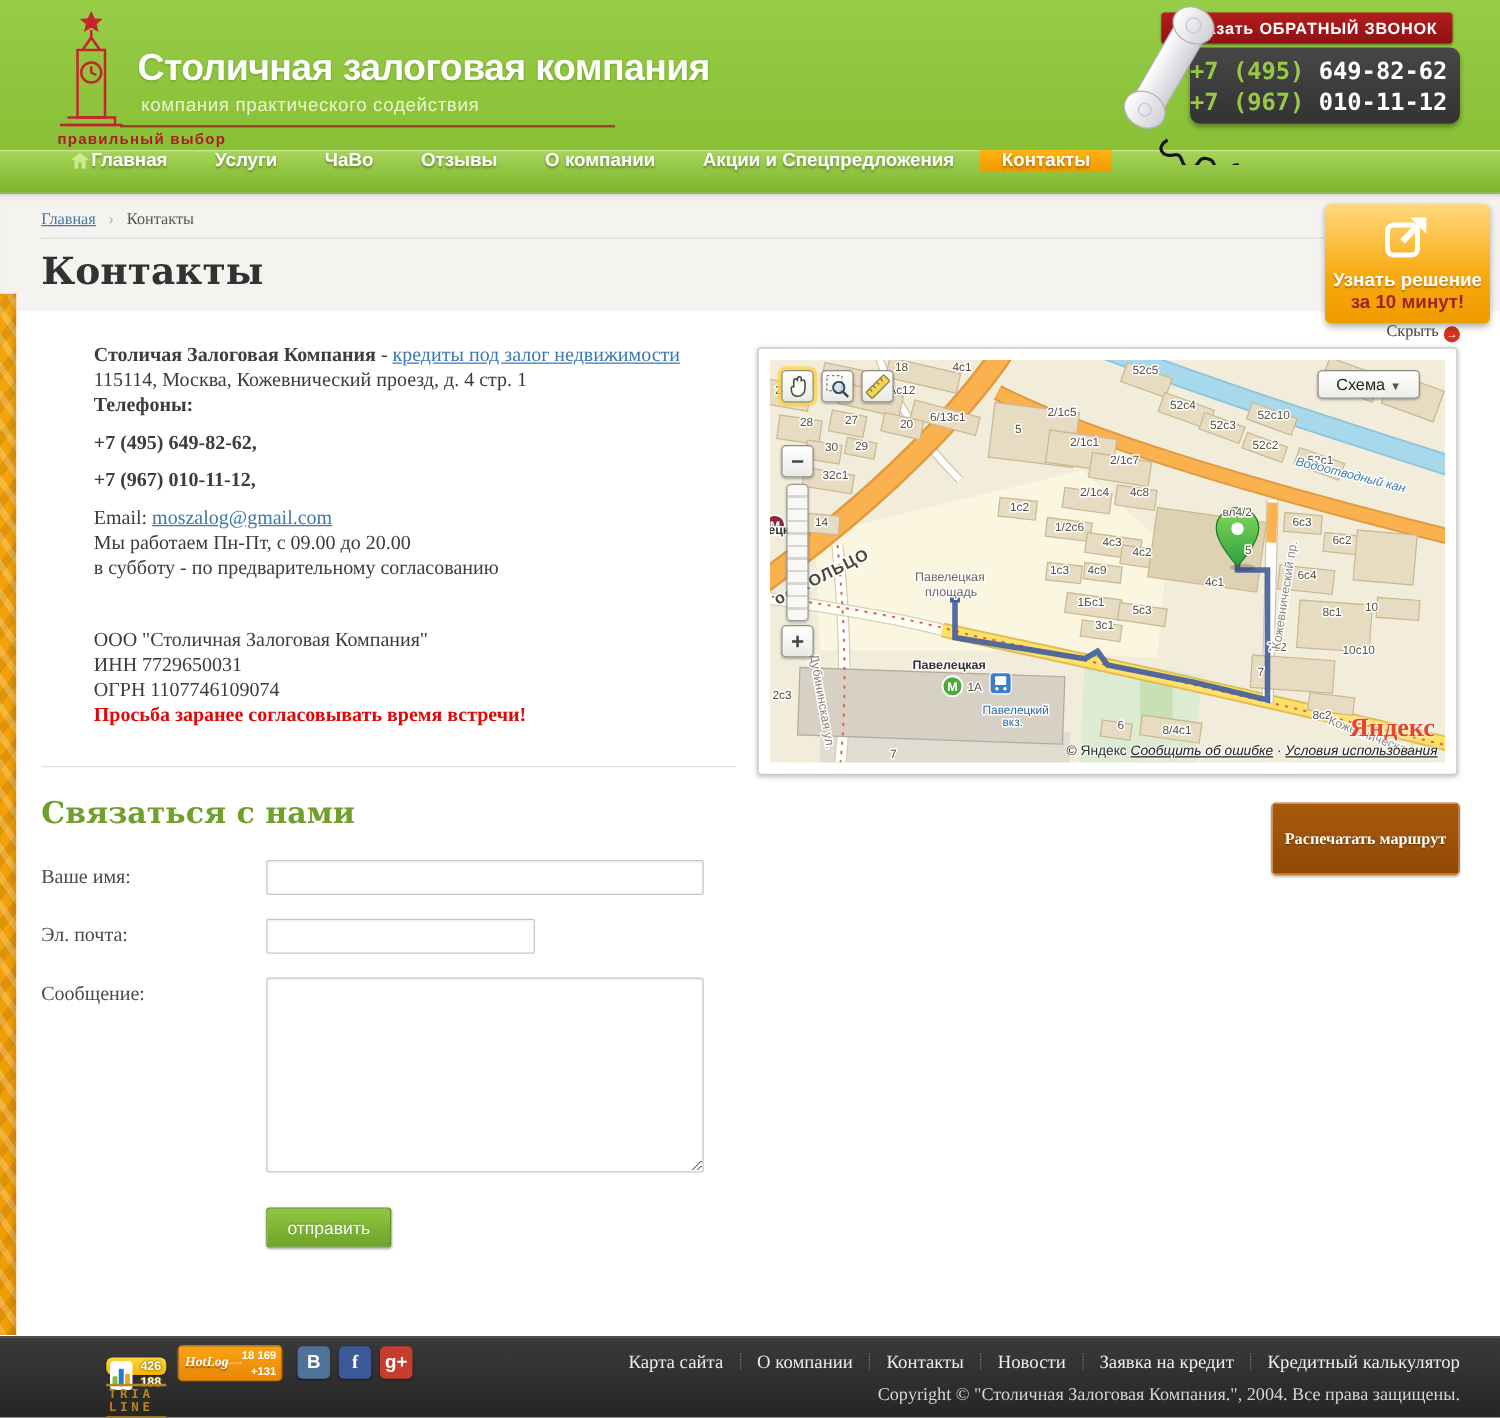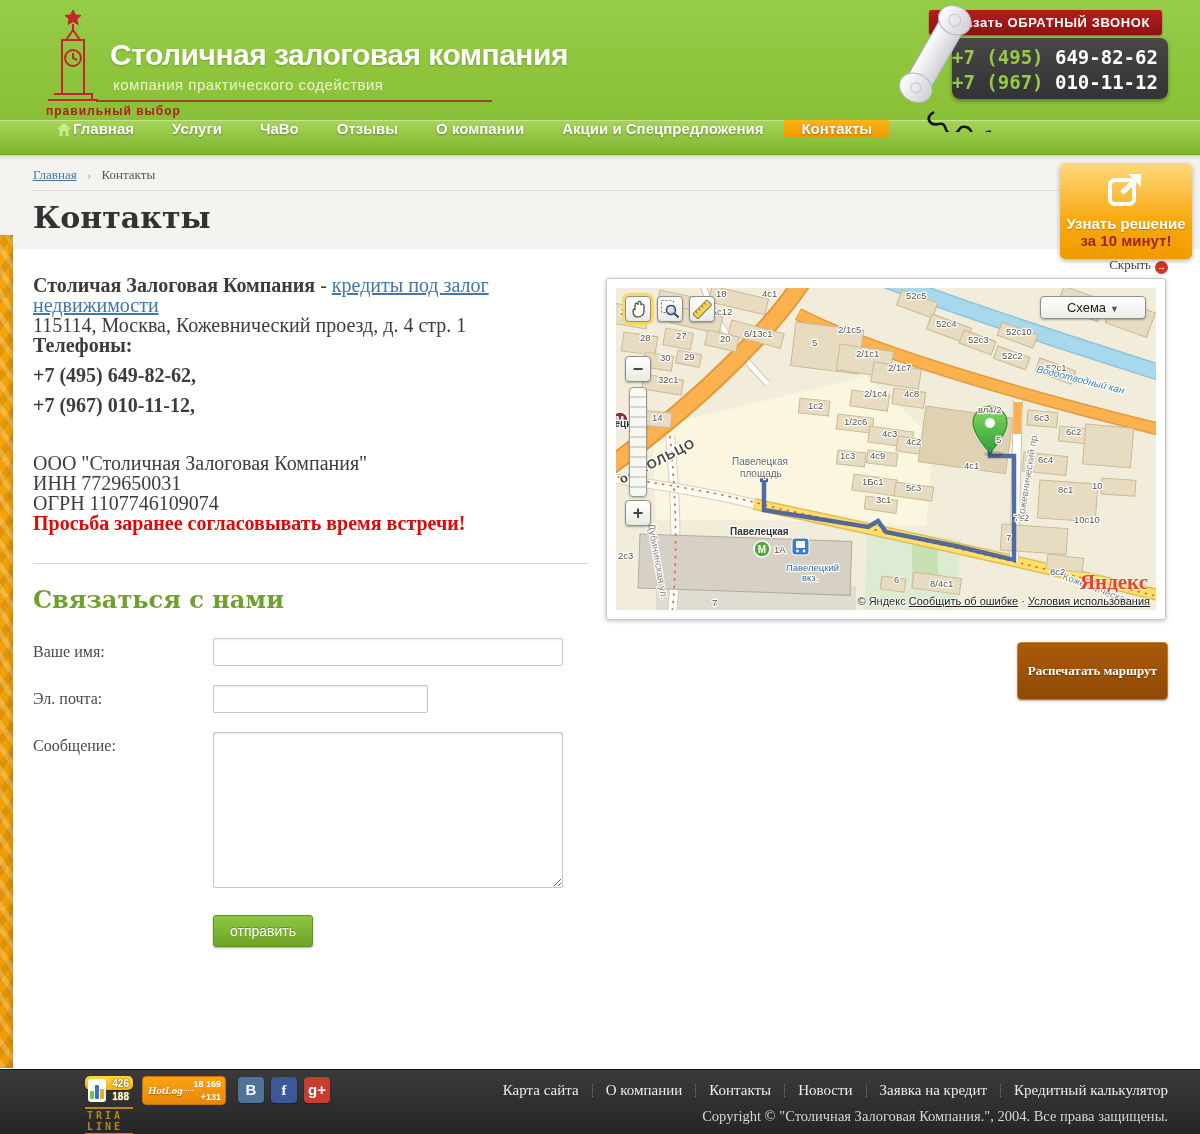--- a/index.html
+++ b/index.html
@@ -41,21 +41,21 @@
   
   .cta{position:absolute;right:8px;top:8px;width:132px;height:96px;border-radius:5px;text-align:center;
        background:linear-gradient(#ffd97e,#f7a90f 60%,#f09b00);box-shadow:0 2px 5px rgba(0,0,0,.3);
        padding-top:6px;box-sizing:border-box;z-index:9;cursor:pointer;}
   .cta-l1{font:bold 15px "Liberation Sans",sans-serif;color:#fff;text-shadow:0 1px 1px rgba(140,80,0,.55);margin-top:2px;}
   .cta-l2{font:bold 15px "Liberation Sans",sans-serif;color:#a3241c;}
   
   .main{position:relative;height:820px;background:#fff;padding:22px 32px 0 33px;box-sizing:border-box;z-index:2;}
   .lcol{float:left;width:556px;}
   .rcol{float:right;width:562px;margin-top:-14px;}
-  .lcol p{line-height:20px;font-size:20px;}
+  .lcol p{line-height:20px;font-size:16px;margin-left:42px;}
   .intro{margin:4px 0 10px;}
   .ph{margin:0 0 10px;}
   .em{margin:0;}
   .legal{margin:38px 0 0;}
   .blue{color:#3c77ad;text-decoration:underline;}
   .warn{color:#e00909;}
   .divider{margin:30px 0 0;border-top:1px solid #dadad6;border-bottom:1px solid #fff;}
   h2.form-title{margin:20px 0 24px;font:bold 24px "DejaVu Serif",serif;color:#6fa02b;}
   .frow{margin-bottom:19px;}
   .frow label{display:inline-block;width:180px;vertical-align:top;padding-top:5px;font-size:16px;color:#4a4a4a;}
@@ -77,27 +77,27 @@
   .mtool{position:absolute;width:26px;height:26px;background:linear-gradient(#fff,#e9e9e4);border:1px solid #8f8f88;
          border-radius:4px;box-shadow:0 1px 2px rgba(0,0,0,.3);box-sizing:border-box;cursor:pointer;}
   .mtool.hand{left:9px;top:8px;box-shadow:0 0 0 3px rgba(255,214,70,.85),0 1px 2px rgba(0,0,0,.3);}
   .mtool.mag{left:41px;top:8px;} .mtool.ruler{left:73px;top:8px;}
   .zbtn{position:absolute;left:9px;width:26px;height:26px;background:linear-gradient(#fff,#e9e9e4);
         border:1px solid #8f8f88;border-radius:4px;font:bold 18px/24px "Liberation Sans",sans-serif;text-align:center;
         color:#444;box-sizing:border-box;cursor:pointer;box-shadow:0 1px 2px rgba(0,0,0,.3);}
   .zminus{top:68px;} .zplus{top:212px;}
   .zslider{position:absolute;left:13px;top:99px;width:16px;height:108px;border:1px solid #9a9a92;border-radius:4px;
            background:repeating-linear-gradient(#f8f8f4 0 8px,#d6d6cf 8px 10px);box-shadow:0 1px 2px rgba(0,0,0,.25);cursor:pointer;}
-  .scheme{position:absolute;right:10px;top:8px;background:linear-gradient(#fff,#ededea);border:1px solid #8f8f88;
-          border-radius:4px;padding:3px 26px;font:13px "Liberation Sans",sans-serif;color:#222;
+  .scheme{position:absolute;right:20px;top:8px;background:linear-gradient(#fff,#ededea);border:1px solid #8f8f88;
+          border-radius:4px;padding:3px 14px;font:13px "Liberation Sans",sans-serif;color:#222;
           box-shadow:0 1px 2px rgba(0,0,0,.3);cursor:pointer;}
   .scheme .arr{font-size:9px;color:#555;margin-left:4px;}
   .mcopy{position:absolute;right:6px;bottom:3px;font:11px "Liberation Sans",sans-serif;color:#333;white-space:nowrap;
          text-shadow:0 0 2px #fff,0 0 2px #fff,0 0 3px #fff;}
-  .mcopy a{color:#222;}
+  .mcopy a{color:#222;font-style:italic;}
   .ylogo{position:absolute;right:8px;bottom:15px;font:bold 21px "Liberation Serif",serif;color:#e8432c;
          text-shadow:0 0 2px #fff,0 0 3px #fff;}
   .print-row{margin-top:22px;text-align:right;}
   .print-btn{display:inline-block;background:linear-gradient(#a95a0c,#8f4a06);border:1px solid #c97a28;border-radius:4px;
              color:#fff;font:bold 13px "Liberation Serif",serif;padding:20px 10px;box-shadow:0 1px 2px rgba(0,0,0,.3);
              text-shadow:0 1px 1px rgba(0,0,0,.4);cursor:pointer;}
   
   .ml{font-family:"Liberation Sans",sans-serif;fill:#57513f;paint-order:stroke;stroke:#ffffff;stroke-width:2.4px;stroke-linejoin:round;}
   .bld{font-size:9.5px;}
   .st{font-size:10px;fill:#8a8578;}
@@ -112,21 +112,21 @@
       repeating-linear-gradient(55deg,rgba(255,255,255,.22) 0 5px,rgba(255,255,255,0) 5px 13px),
       repeating-linear-gradient(-52deg,rgba(150,85,0,.18) 0 7px,rgba(150,85,0,0) 7px 16px),
       linear-gradient(#f3a50c,#ef9d06);
     box-shadow:inset -3px 0 4px rgba(0,0,0,.12);}
   
   .footer{position:relative;height:66px;background:linear-gradient(#3a3a3a,#252525);border-top:1px solid #101010;z-index:6;}
   .flinks{position:absolute;right:32px;top:12px;font:15px "Liberation Serif",serif;color:#ececec;white-space:nowrap;}
   .flinks a{color:#ececec;text-decoration:none;}
   .fsep{display:inline-block;width:0;height:13px;border-left:1px dotted #777;margin:0 13px;vertical-align:-2px;}
   .fcopy{position:absolute;right:32px;top:38px;font:14.5px "Liberation Serif",serif;color:#d5d5d5;}
-  .metrika{position:absolute;left:85px;top:6px;width:48px;height:14px;background:linear-gradient(#ffd83e,#f6b400);
+  .metrika{position:absolute;left:85px;top:16px;width:48px;height:14px;background:linear-gradient(#ffd83e,#f6b400);
            border-radius:5px;box-shadow:0 1px 2px rgba(0,0,0,.4);cursor:pointer;}
   .micon{position:absolute;left:3px;top:3px;width:18px;height:23px;background:#fff;border-radius:3px;}
   .micon i{position:absolute;bottom:3px;width:4px;border-radius:1px;}
   .mb1{left:2px;height:8px;background:#7ac143;} .mb2{left:7px;height:14px;background:#2b78c5;} .mb3{left:12px;height:10px;background:#f0a818;}
   .mnums{position:absolute;right:4px;top:1px;font:bold 10px/13px "Liberation Sans",sans-serif;color:#fff;text-align:right;
          text-shadow:0 0 2px #8a6d00,0 0 2px #8a6d00;}
   .hotlog{position:absolute;left:142px;top:6px;width:84px;height:29px;background:linear-gradient(#fca311,#e8860a);
           border-radius:4px;border:1px solid #c77207;box-sizing:border-box;cursor:pointer;}
   .hlname{position:absolute;left:5px;top:7px;font:bold italic 11px "Liberation Serif",serif;color:#fff;text-shadow:0 1px 1px #9a5d00;text-align:right;}
   .hltop{position:absolute;right:4px;top:2px;font:bold 9px "Liberation Sans",sans-serif;color:#fff;}
@@ -223,20 +223,26 @@
 
 <div class="main">
   <div class="lcol">
     <p class="intro">
       <b>Столичая Залоговая Компания</b><span> - </span><a class="blue">кредиты под залог недвижимости</a><br>
       <span>115114, Москва, Кожевнический проезд, д. 4 стр. 1</span><br>
       <b>Телефоны:</b>
     </p>
     <p class="ph"><b>+7 (495) 649-82-62,</b></p>
     <p class="ph"><b>+7 (967) 010-11-12,</b></p>
+    <p class="em">
+      <span>Email:</span>
+      <a class="blue">moszalog@gmail.com</a><br>
+      <span>Мы работаем Пн-Пт, с 09.00 до 20.00</span><br>
+      <span>в субботу - по предварительному согласованию</span>
+    </p>
     <p class="legal">
       <span>ООО "Столичная Залоговая Компания"</span><br>
       <span>ИНН 7729650031</span><br>
       <span>ОГРН 1107746109074</span><br>
       <b class="warn">Просьба заранее согласовывать время встречи!</b>
     </p>
     <div class="divider"></div>
     <h2 class="form-title">Связаться с нами</h2>
 
     <form>

